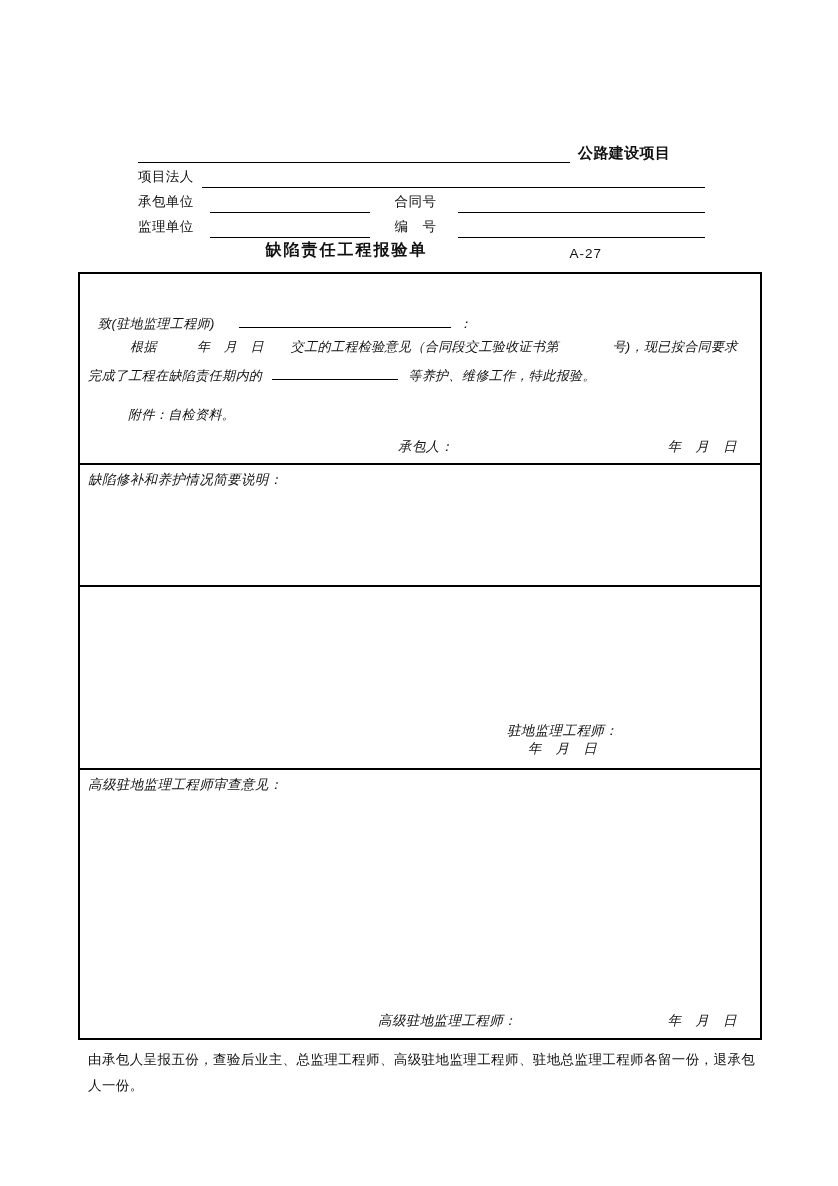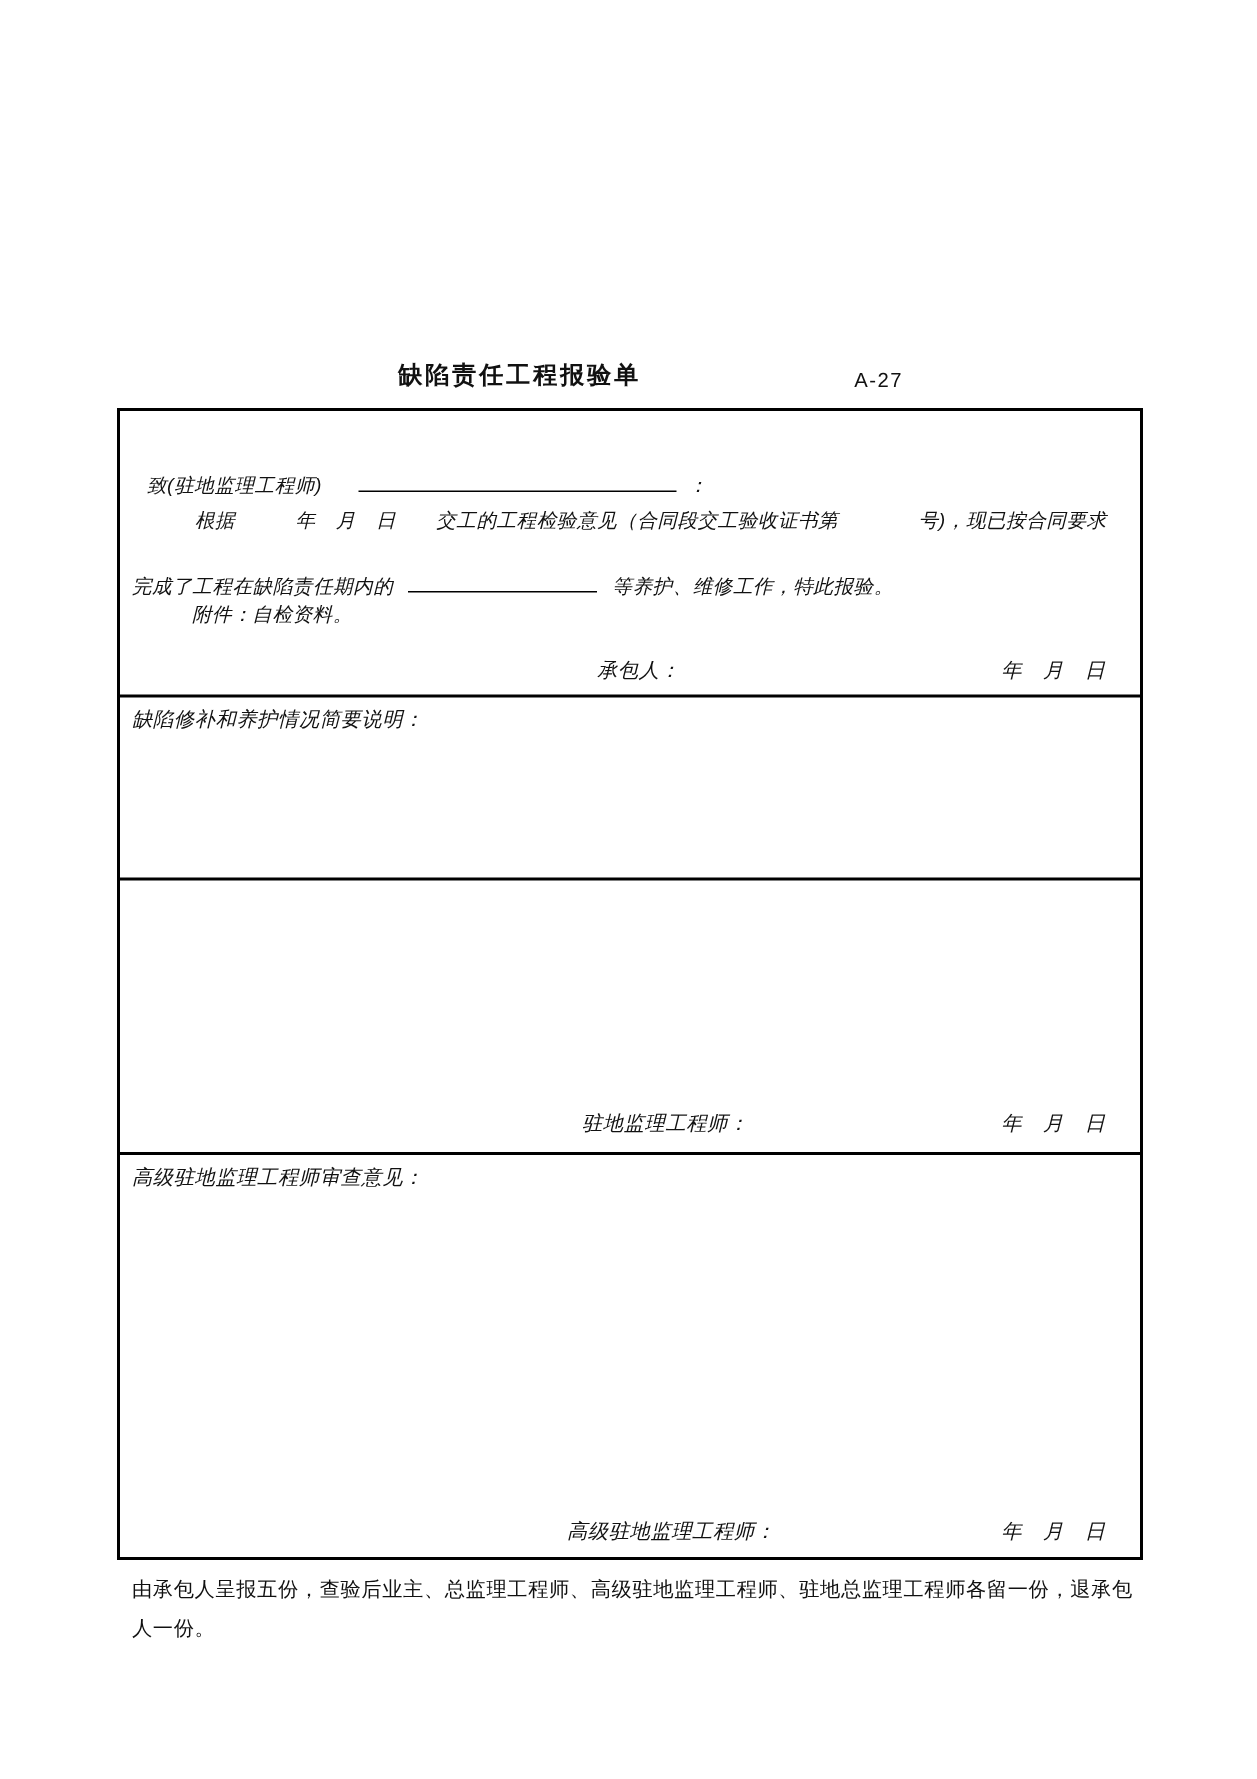--- a/index.html
+++ b/index.html
@@ -52,48 +52,70 @@
   .fline { height: 20px; line-height: 20px; white-space: nowrap; }
   .to-line { margin-left: 18px; }
   .inline-blank {
     display: inline-block;
     border-bottom: 1.5px solid #000;
     height: 14px;
     vertical-align: baseline;
   }
   .to-blank { width: 212px; margin: 0 4px 0 20px; }
   .basis-line { margin-left: 50px; margin-top: 4px; }
-  .completed-line { margin-left: 8px; margin-top: 23px; }
+  .completed-line { margin-left: 8px; margin-top: 8px; }
   .completed-blank { width: 126px; margin: 0 6px 0 6px; }
-  .attachment-line { margin-left: 48px; margin-top: 0; }
+  .attachment-line { margin-left: 48px; margin-top: 20px; }
 
   .sec-label { padding: 6px 0 0 8px; font-size: 13.5px; }
 
   .sign-row {
     position: absolute; left: 0; right: 0;
     display: flex; justify-content: space-between; align-items: center;
     padding-right: 23px; box-sizing: border-box;
     white-space: nowrap; font-size: 13.5px;
   }
   .sign-row-1 { bottom: 7px;  padding-left: 318px; gap: 36px; }
-  .sign-row-3 { bottom: 10px; padding-left: 308px; }
+  .sign-row-3 { bottom: 10px; padding-left: 308px; flex-direction: column; }
   .sign-row-4 { bottom: 8px; padding-left: 298px; }
 
   
   .footer-note {
     position: absolute; top: 1047px; left: 88px;
     width: 668px;
     font-size: 13.5px; line-height: 26px;
   }
 </style>
 </head>
 <body>
 
 <div class="page">
 
+  <div class="header">
+    <div class="hdr-row">
+      <span class="blank-line project-blank"></span>
+      <span class="hdr-project">公路建设项目</span>
+    </div>
+    <div class="hdr-row">
+      <span class="lbl">项目法人</span>
+      <span class="blank-line row2-blank"></span>
+    </div>
+    <div class="hdr-row">
+      <span class="lbl">承包单位</span>
+      <span class="blank-line mid-blank"></span>
+      <span class="lbl2">合同号</span>
+      <span class="blank-line right-blank"></span>
+    </div>
+    <div class="hdr-row">
+      <span class="lbl">监理单位</span>
+      <span class="blank-line mid-blank"></span>
+      <span class="lbl2">编　号</span>
+      <span class="blank-line right-blank"></span>
+    </div>
+  </div>
 
   <div class="title-row">
     <span class="doc-title">缺陷责任工程报验单</span>
     <span class="form-code">A-27</span>
   </div>
 
   <div class="form-box">
 
     <div class="sec sec-1">
       <div class="fline to-line">

